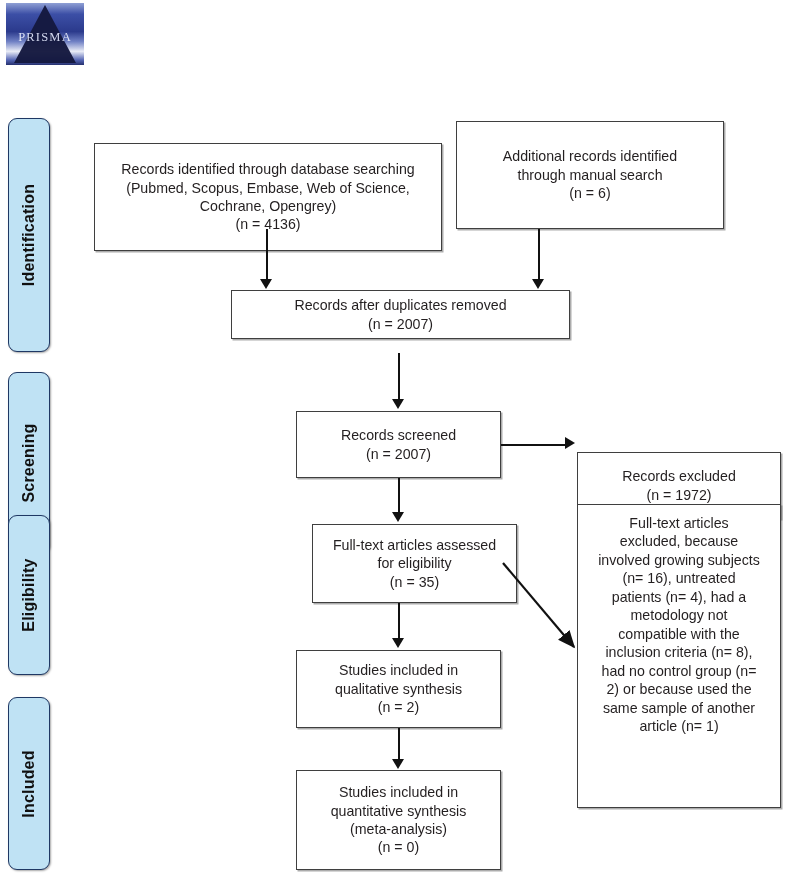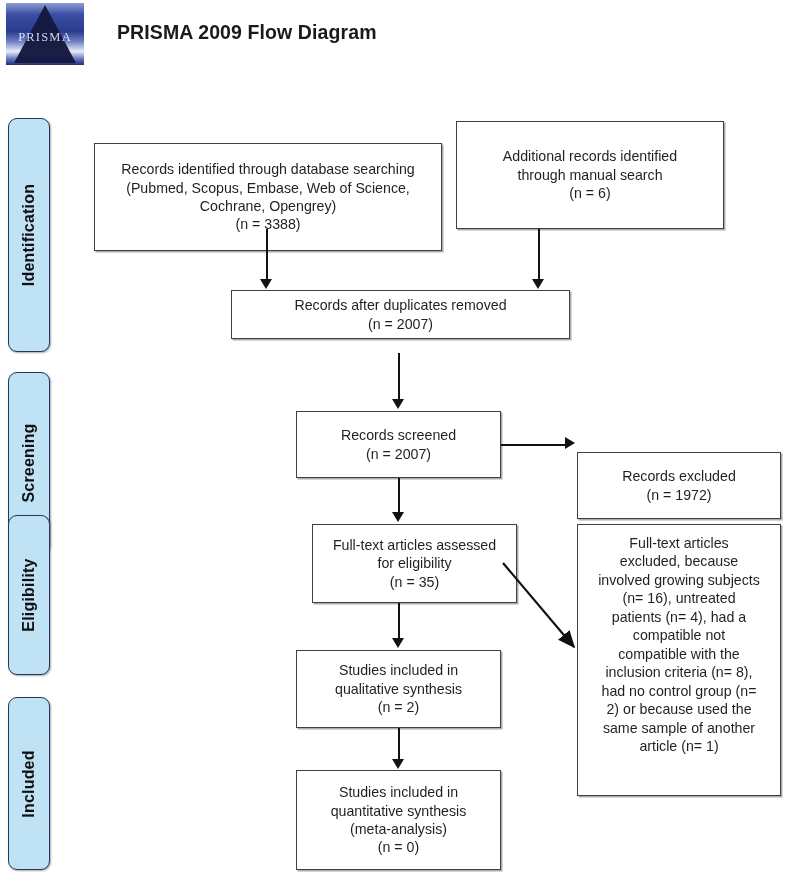--- a/index.html
+++ b/index.html
@@ -150,41 +150,40 @@
 </style>
 </head>
 <body>
 
 <div id="page">
 
   <div id="logo">
     <div class="prism"></div>
     <div class="prism-word">PRISMA</div>
   </div>
-  <div id="title">PRISMA 2009 Flow Diagram</div>
 
   <div class="phase" style="left:8px; top:118px; width:42px; height:234px;">
     <span class="phase-label">Identification</span>
   </div>
   <div class="phase" style="left:8px; top:372px; width:42px; height:182px;">
     <span class="phase-label">Screening</span>
   </div>
   <div class="phase" style="left:8px; top:515px; width:42px; height:160px;">
     <span class="phase-label">Eligibility</span>
   </div>
   <div class="phase" style="left:8px; top:697px; width:42px; height:173px;">
     <span class="phase-label">Included</span>
   </div>
 
   <div class="box" style="left:94px; top:121px; width:348px; height:108px;margin-top:22px;">
     <span class="box-text">
       <span>Records identified through database searching</span><br>
       <span>(Pubmed, Scopus, Embase, Web of Science,</span><br>
       <span>Cochrane, Opengrey)</span><br>
-      <span>(n = 3388)</span>
+      <span>(n = 4136)</span>
     </span>
   </div>
 
   <div class="box" style="left:456px; top:121px; width:268px; height:108px;">
     <span class="box-text">
       <span>Additional records identified</span><br>
       <span>through manual search</span><br>
       <span>(n = 6)</span>
     </span>
   </div>
@@ -235,28 +234,28 @@
 
   <svg class="diag-svg" viewBox="0 0 785 880" xmlns="http://www.w3.org/2000/svg">
     <defs>
       <marker id="ah" markerWidth="9" markerHeight="9" refX="7.2" refY="3.4" orient="auto" markerUnits="strokeWidth">
         <path d="M0,0 L8,3.4 L0,6.8 z" fill="#111111"></path>
       </marker>
     </defs>
     <line x1="503" y1="563" x2="574" y2="647" stroke="#111111" stroke-width="2.2" marker-end="url(#ah)"></line>
   </svg>
 
-  <div class="box align-top" style="left:577px; top:524px; width:204px; height:272px;">
+  <div class="box align-top" style="left:577px; top:504px; width:204px; height:304px;">
     <span class="box-text">
       <span>Full-text articles</span><br>
       <span>excluded, because</span><br>
       <span>involved growing subjects</span><br>
       <span>(n= 16), untreated</span><br>
       <span>patients (n= 4), had a</span><br>
-      <span>compatible not</span><br>
+      <span>metodology not</span><br>
       <span>compatible with the</span><br>
       <span>inclusion criteria (n= 8),</span><br>
       <span>had no control group (n=</span><br>
       <span>2) or because used the</span><br>
       <span>same sample of another</span><br>
       <span>article (n= 1)</span>
     </span>
   </div>
 
   <div class="vline" style="left:398px; top:603px; height:37px;"></div>

